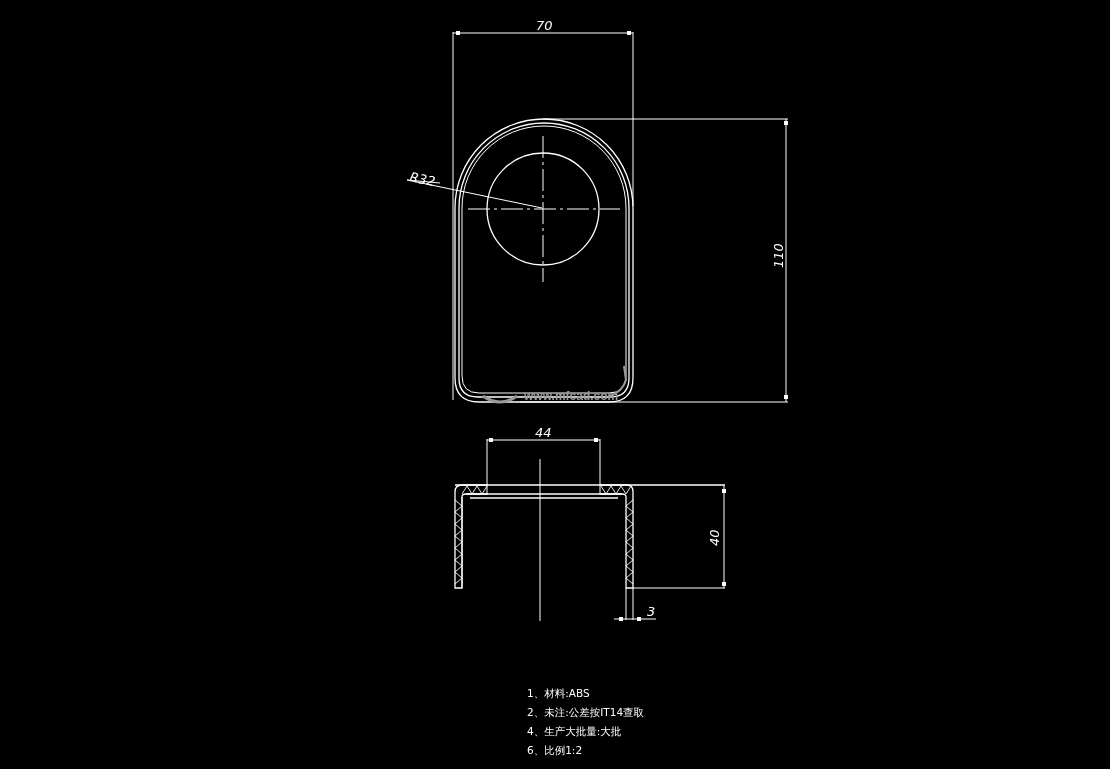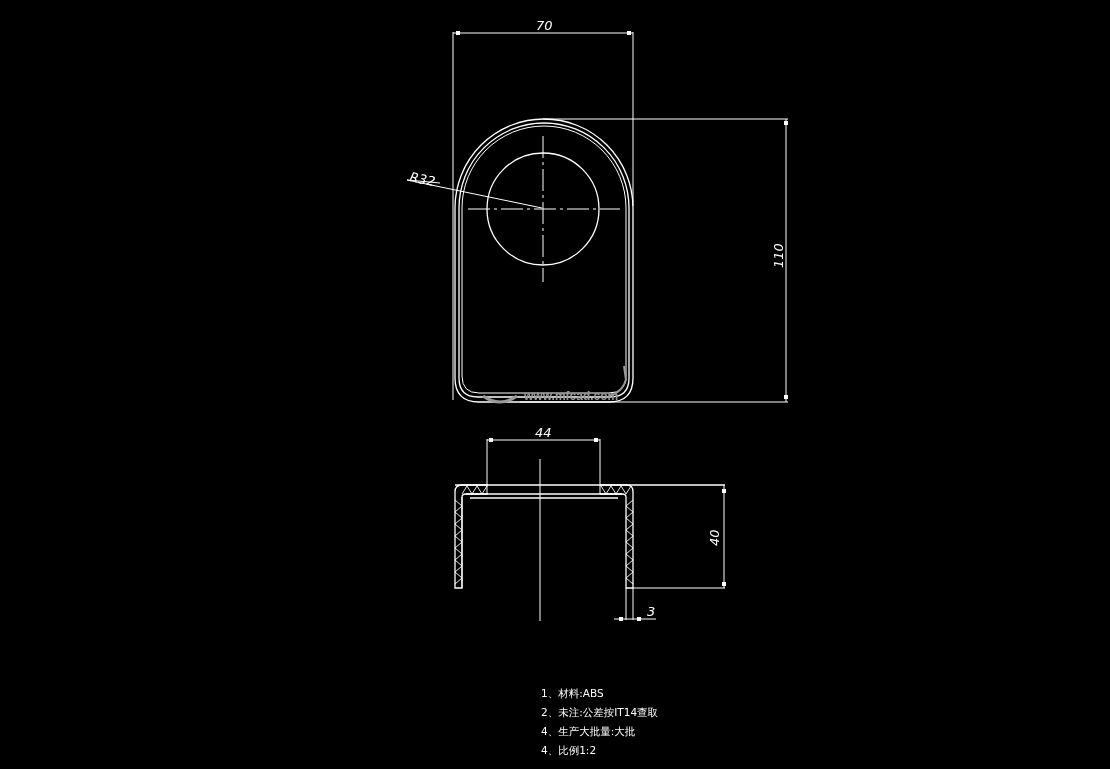--- a/index.html
+++ b/index.html
@@ -4,21 +4,21 @@
   <style>
     html, body { margin: 0; padding: 0; background: #000; }
     body { width: 1110px; height: 769px; overflow: hidden; position: relative; font-family: "DejaVu Sans", sans-serif; }
     #canvas { position: absolute; left: 0; top: 0; width: 1110px; height: 769px; }
     .ln { stroke: #ffffff; stroke-width: 1.3; fill: none; }
     .thin { stroke: #ffffff; stroke-width: 1; fill: none; }
     .center { stroke: #ffffff; stroke-width: 1; fill: none; stroke-dasharray: 22 4 3 4; }
     .dimtxt { fill: #ffffff; font-family: "DejaVu Sans", sans-serif; font-style: italic; font-size: 13px; }
     .hatch { stroke: #ffffff; stroke-width: 0.9; fill: none; }
     .wm { fill: #9a9a9a; font-family: "Liberation Sans", sans-serif; font-size: 12px; font-weight: bold; }
-    .notes { position: absolute; left: 527px; top: 684px; color: #ffffff; font-family: "DejaVu Sans", sans-serif; font-size: 10.5px; line-height: 19px; margin-left: 14px; }
+    .notes { position: absolute; left: 527px; top: 684px; color: #ffffff; font-family: "DejaVu Sans", sans-serif; font-size: 10.5px; line-height: 19px; }
     .note { white-space: nowrap; }
   </style>
 </head>
 <body>
 
 <svg id="canvas" viewBox="0 0 1110 769" xmlns="http://www.w3.org/2000/svg">
 
   <g>
 
     <path class="ln" d="M455,208 L455,378 Q455,402 479,402 L609,402 Q633,402 633,378 L633,208 A89,89 0 0 0 455,208 Z"></path>
@@ -93,14 +93,14 @@
     <rect x="619" y="617" width="4" height="4" fill="#fff"></rect>
     <rect x="637" y="617" width="4" height="4" fill="#fff"></rect>
     <text class="dimtxt" x="647" y="616">3</text>
   </g>
 </svg>
 
 <div class="notes">
   <div class="note">1、材料:ABS</div>
   <div class="note">2、未注:公差按IT14查取</div>
   <div class="note">4、生产大批量:大批</div>
-  <div class="note">4、比例1:2</div>
+  <div class="note">6、比例1:2</div>
 </div>
 
 </body></html>

